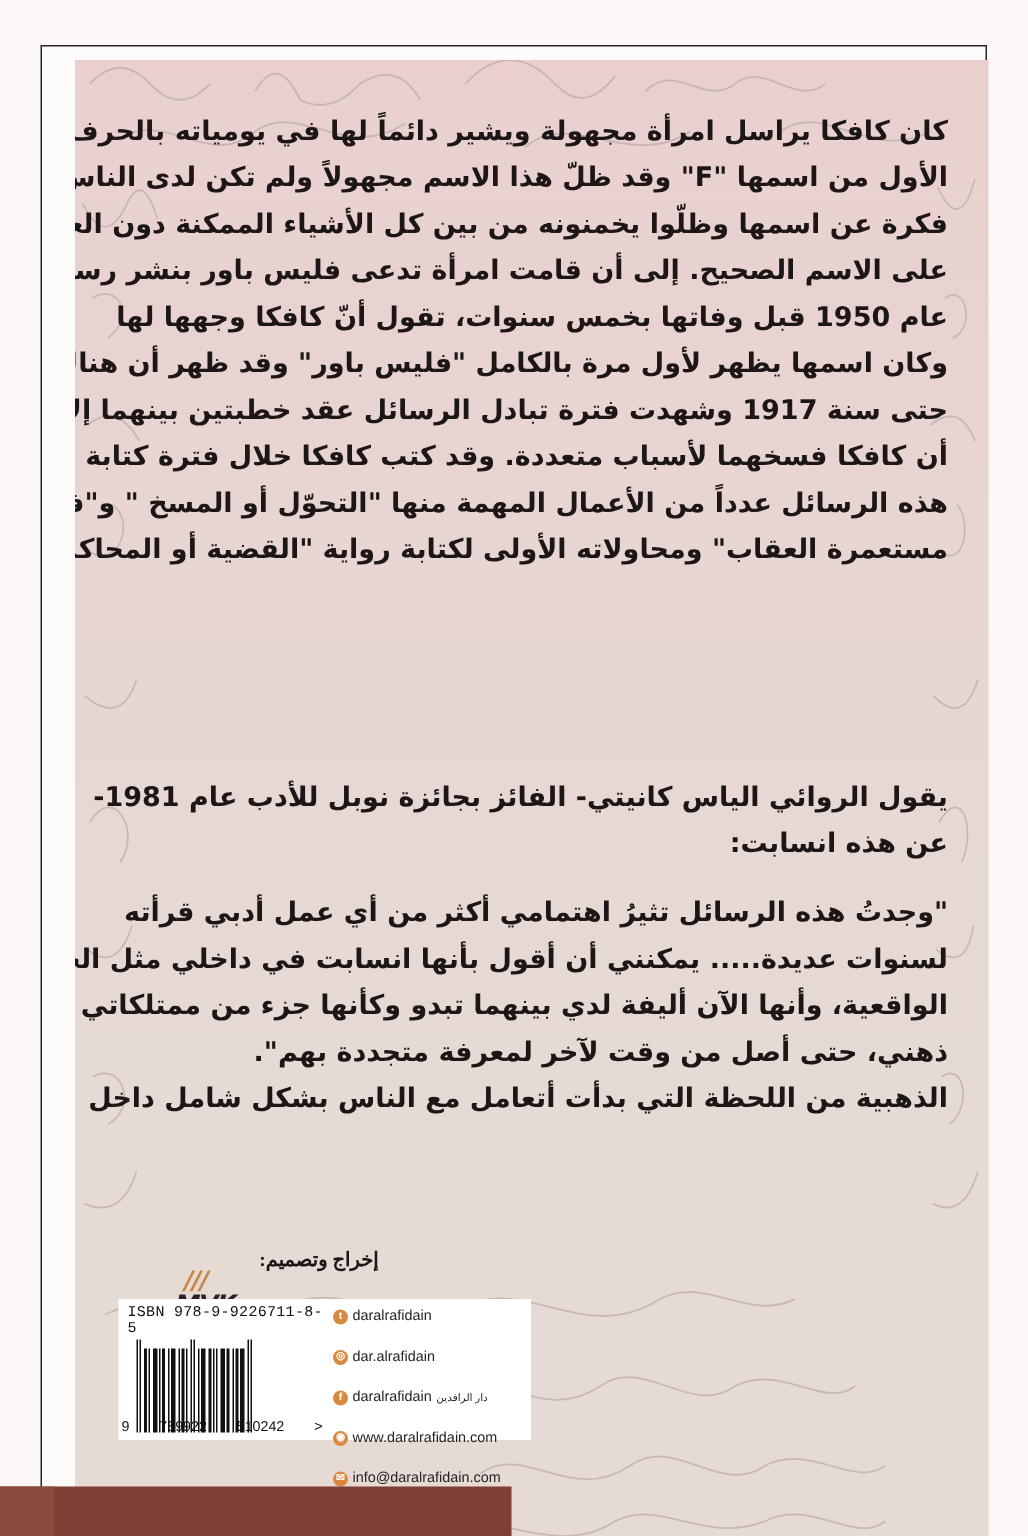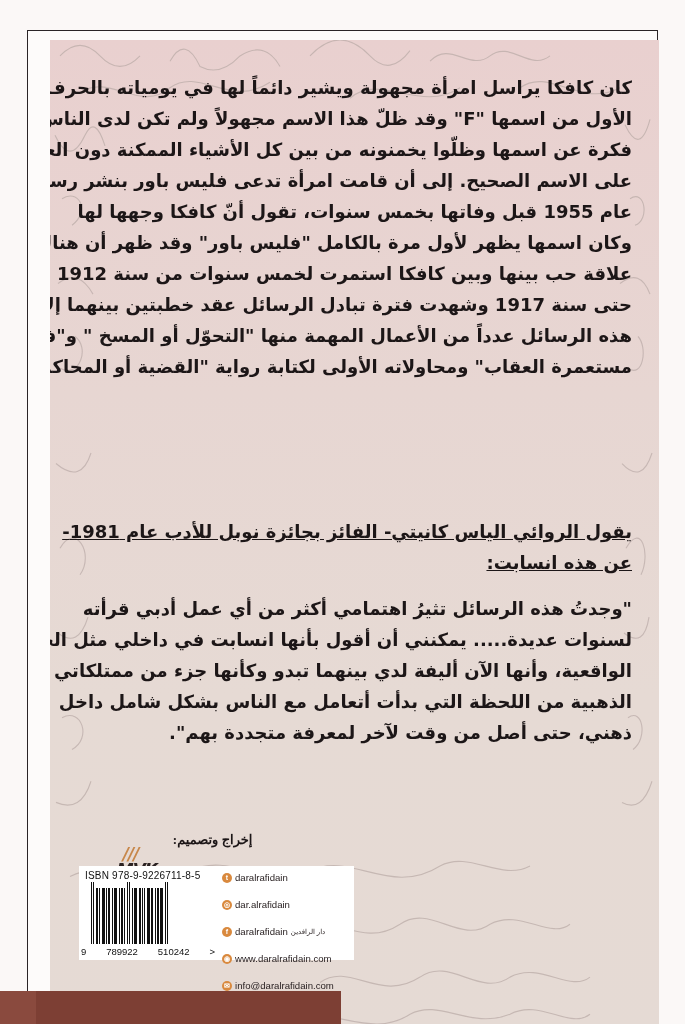--- a/index.html
+++ b/index.html
@@ -22,38 +22,38 @@
     }
     .script svg { width: 100%; height: 100%; }
     .text-block {
       position: absolute; left: 50px; width: 532px;
       direction: rtl; text-align: justify; text-align-last: right;
       color: #1c1617; font-size: 18px; line-height: 31px;
       font-weight: bold;
       font-family: "DejaVu Sans", sans-serif;
     }
     .para1 { top: 32px; }
-    .para2 { top: 476px; text-decoration: underline; }
+    .para2 { top: 476px; }
     .para3 { top: 553px; }
     .line { display: block; white-space: nowrap; text-align: justify; text-align-last: justify; }
     .design-credit {
       position: absolute; left: 55px; top: 786px; height: 28px;
       display: flex; align-items: center; gap: 4px; direction: ltr;
     }
     .mvk-logo { display: flex; flex-direction: column; align-items: center; }
     .mvk-mark { font-family: "DejaVu Sans", sans-serif; font-weight: bold; font-style: italic; font-size: 17px; letter-spacing: -1px; color: #2b2222; line-height: 16px; }
     .mvk-mark .bars { color: #c7874a; }
     .mvk-tag { font-size: 3.5px; color: #555; letter-spacing: 0; line-height: 4px; font-family: "DejaVu Sans", sans-serif; }
     .design-label { font-family: Liberation Serif, serif; font-size: 13px; font-weight: bold; color: #1c1617; direction: rtl; }
     .label-box {
       position: absolute; left: 29px; top: 826px; width: 275px; height: 94px;
       background: #ffffff; display: flex;
     }
     .barcode-area { width: 138px; position: relative; padding: 4px 0 0 6px; box-sizing: border-box; }
-    .isbn-text { font-family: Liberation Sans, sans-serif; font-size: 10px; color: #111; letter-spacing: 0.2px; }
+    .isbn-text { font-family: Liberation Mono, monospace; font-size: 10px; color: #111; letter-spacing: 0.2px; }
     .bars { display: flex; align-items: flex-end; height: 62px; margin-left: 6px; margin-top: 1px; }
     .bar { background: #111; height: 56px; margin-right: 1px; }
     .bar.g { height: 62px; }
     .barcode-digits { position: absolute; left: 2px; bottom: 3px; width: 134px; display: flex; justify-content: space-between; font-family: "Liberation Sans", sans-serif; font-size: 9.5px; color: #111; }
     .contacts { flex: 1; padding: 6px 0 0 5px; display: flex; flex-direction: column; gap: 16px; }
     .contact { display: flex; align-items: center; gap: 3px; font-family: "Liberation Sans", sans-serif; font-size: 9.6px; color: #2a2223; height: 12.5px; white-space: nowrap; }
     .cicon { width: 10px; height: 10px; border-radius: 50%; background: #d9893e; color: #fff; font-size: 7px; line-height: 10px; text-align: center; font-weight: bold; flex: none; }
     .cicon.ring { background: #fff; border: 1.5px solid #d9893e; box-sizing: border-box; color: #d9893e; line-height: 7px; }
     .contact .ar { font-family: Liberation Serif, serif; font-size: 7px; direction: rtl; }
     .brown-strip { position: absolute; left: 0; top: 991px; width: 341px; height: 33px; background: #7d3f34; }
@@ -78,39 +78,39 @@
         <path d="M40 930 c30 -20 60 20 100 -5 c30 -20 60 20 100 0 c40 -15 80 20 120 -5 c30 -15 60 15 100 0 c30 -15 60 15 80 0"></path>
       </g>
     </svg>
   </div>
 
   <div class="text-block para1">
     <span class="line">كان كافكا يراسل امرأة مجهولة ويشير دائماً لها في يومياته بالحرف</span>
     <span class="line">الأول من اسمها "F" وقد ظلّ هذا الاسم مجهولاً ولم تكن لدى الناس</span>
     <span class="line">فكرة عن اسمها وظلّوا يخمنونه من بين كل الأشياء الممكنة دون العثور</span>
     <span class="line">على الاسم الصحيح. إلى أن قامت امرأة تدعى فليس باور بنشر رسائل</span>
-    <span class="line">عام 1955 قبل وفاتها بخمس سنوات، تقول أنّ كافكا وجهها لها</span>
+    <span class="line">عام 1950 قبل وفاتها بخمس سنوات، تقول أنّ كافكا وجهها لها</span>
     <span class="line">وكان اسمها يظهر لأول مرة بالكامل "فليس باور" وقد ظهر أن هناك</span>
-    <span class="line">علاقة حب بينها وبين كافكا استمرت لخمس سنوات من سنة 1912</span>
     <span class="line">حتى سنة 1917 وشهدت فترة تبادل الرسائل عقد خطبتين بينهما إلا</span>
+    <span class="line">أن كافكا فسخهما لأسباب متعددة. وقد كتب كافكا خلال فترة كتابة</span>
     <span class="line">هذه الرسائل عدداً من الأعمال المهمة منها "التحوّل أو المسخ " و"في</span>
     <span class="line" style="text-align-last:right">مستعمرة العقاب" ومحاولاته الأولى لكتابة رواية "القضية أو المحاكمة".</span>
   </div>
 
   <div class="text-block para2">
     <span class="line">يقول الروائي الياس كانيتي- الفائز بجائزة نوبل للأدب عام 1981-</span>
     <span class="line" style="text-align-last:right">عن هذه انسابت:</span>
   </div>
 
   <div class="text-block para3">
     <span class="line">"وجدتُ هذه الرسائل تثيرُ اهتمامي أكثر من أي عمل أدبي قرأته</span>
     <span class="line">لسنوات عديدة..... يمكنني أن أقول بأنها انسابت في داخلي مثل الحياة</span>
     <span class="line">الواقعية، وأنها الآن أليفة لدي بينهما تبدو وكأنها جزء من ممتلكاتي</span>
+    <span class="line" style="text-align-last:right">ذهني، حتى أصل من وقت لآخر لمعرفة متجددة بهم".</span>
     <span class="line">الذهبية من اللحظة التي بدأت أتعامل مع الناس بشكل شامل داخل</span>
-    <span class="line" style="text-align-last:right">ذهني، حتى أصل من وقت لآخر لمعرفة متجددة بهم".</span>
   </div>
 
   <div class="design-credit">
     <div class="mvk-logo">
       <div class="mvk-mark">
         <span class="bars">///</span><span>MVK</span>
       </div>
       <div class="mvk-tag">Designing Your Future Design Studio</div>
     </div>
     <span class="design-label">إخراج وتصميم:</span>

